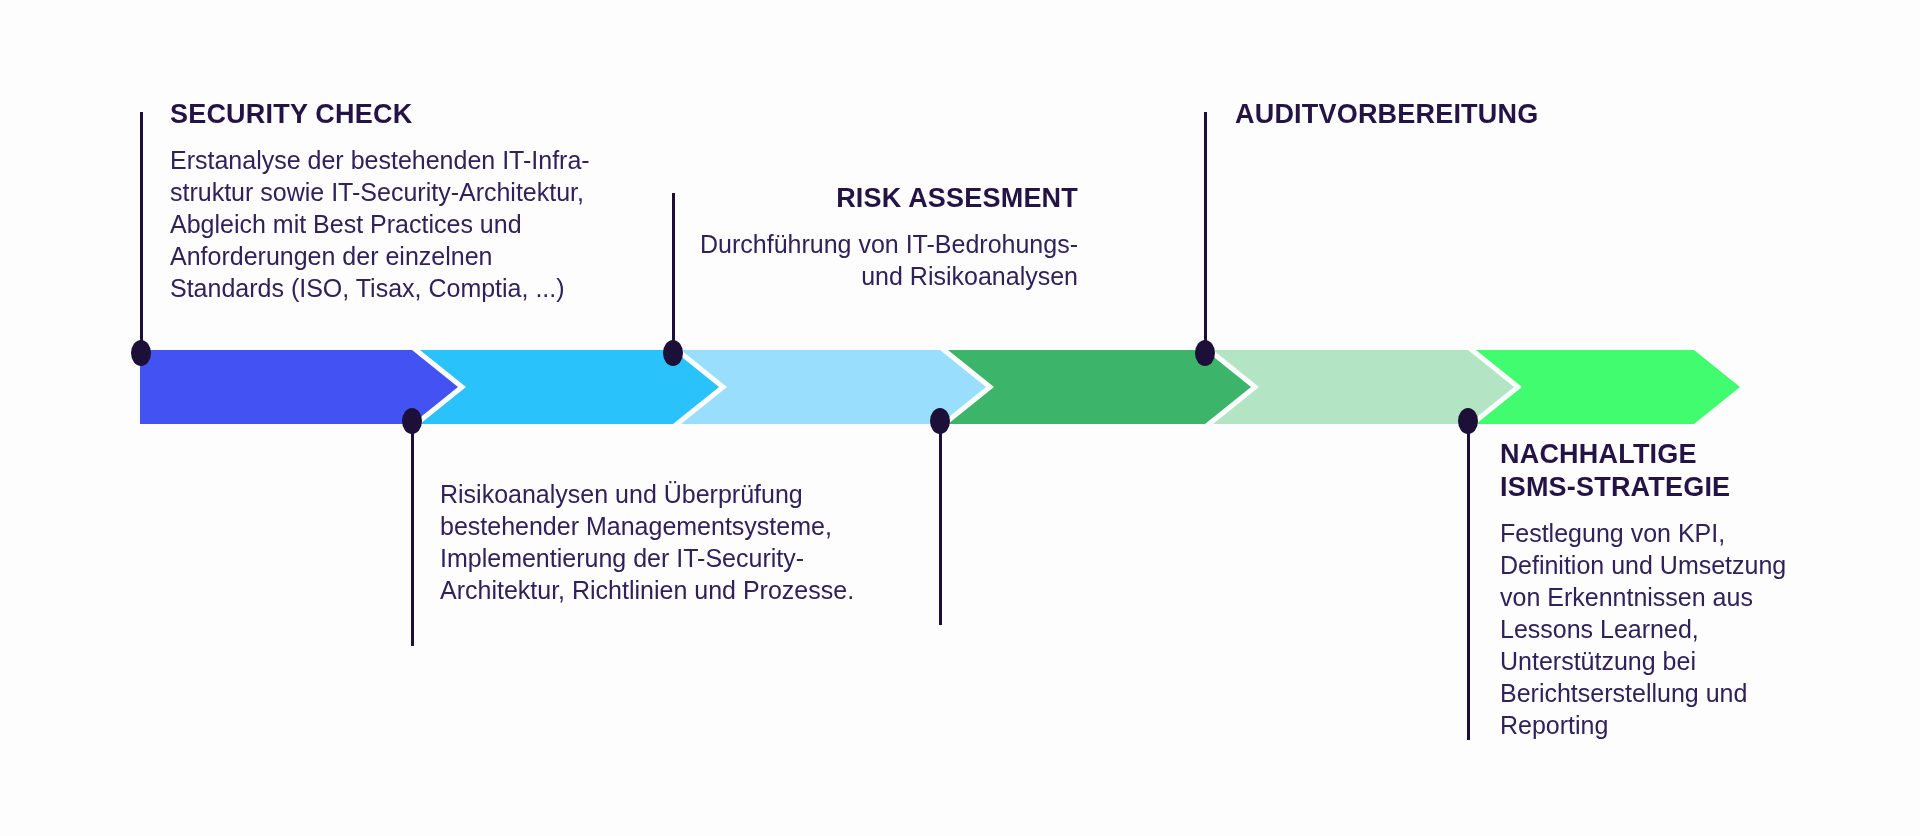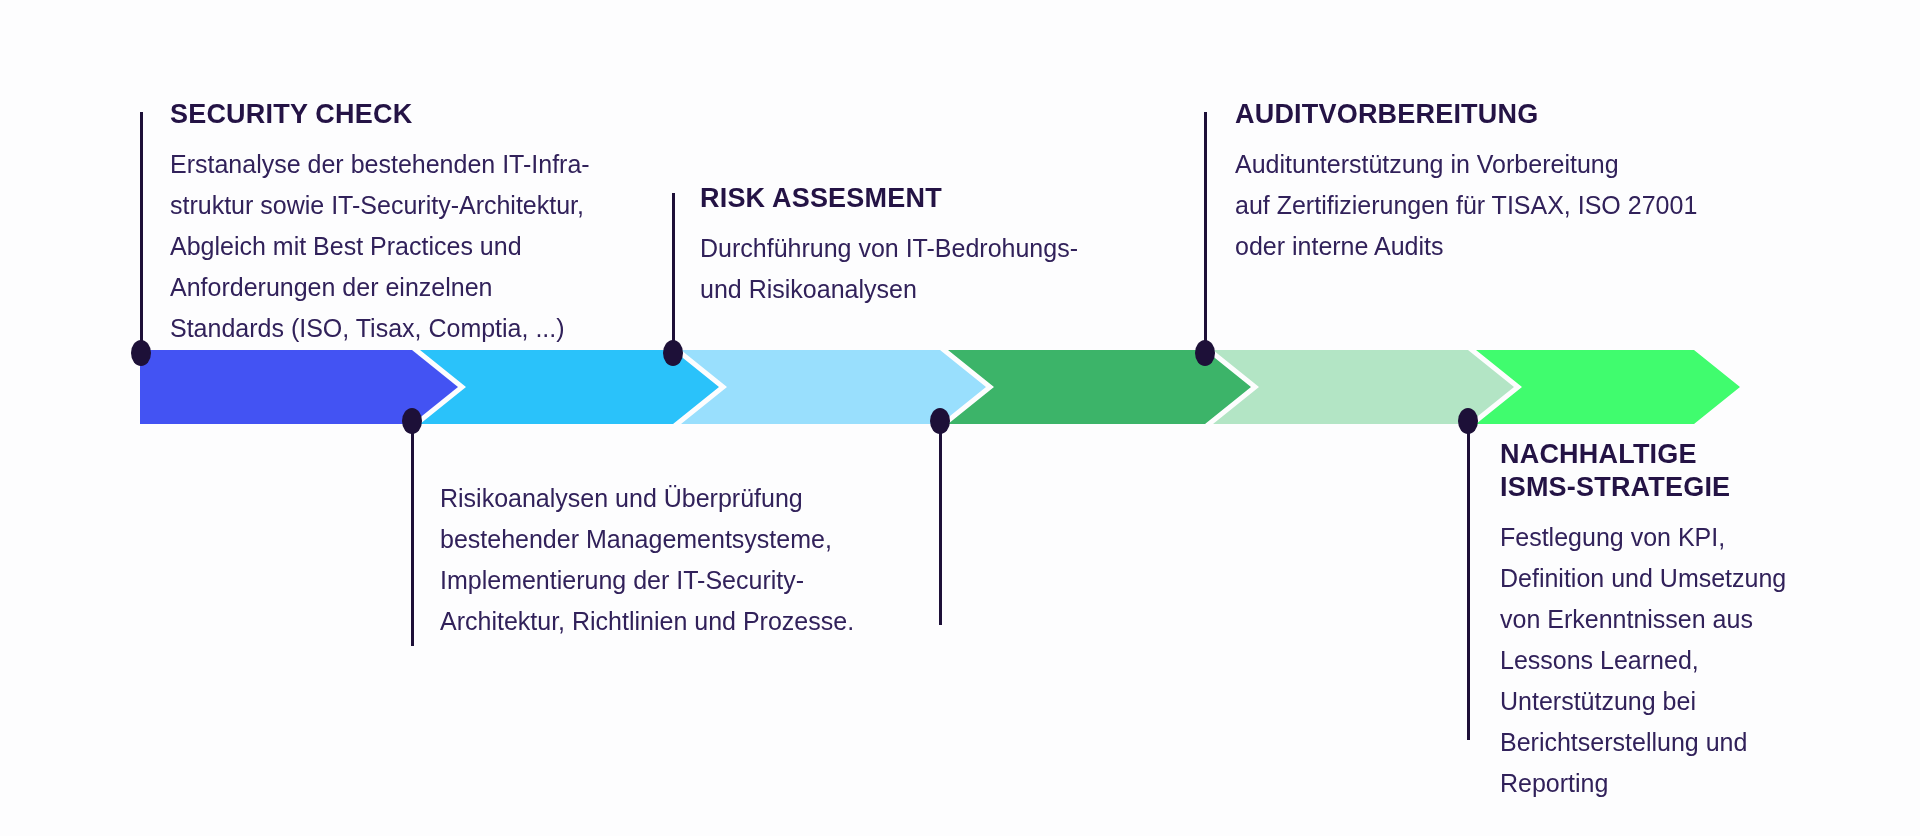--- a/index.html
+++ b/index.html
@@ -39,21 +39,21 @@
   .step h3{
     margin:0 0 13px 0;
     font-size:27px;line-height:33px;
     font-weight:700;
     color:var(--ink);
     white-space:pre-line;
     letter-spacing:.2px;
   }
   .step p{
     margin:0;
-    font-size:25px;line-height:41px;
+    font-size:25px;line-height:32px;
     white-space:pre-line;
   }
 </style>
 </head>
 <body>
 
 <div class="canvas">
 
   <div class="chev" style="left: 140px; width: 318px; clip-path: polygon(0px 0px, 272px 0px, 318px 37px, 272px 74px, 0px 74px); background: rgb(67, 83, 243);"></div>
   <div class="chev" style="left: 420px; width: 299px; clip-path: polygon(0px 0px, 253px 0px, 299px 37px, 253px 74px, 0px 74px, 46px 37px); background: rgb(42, 194, 250);"></div>
@@ -78,31 +78,28 @@
 
   <div class="step" style="left:170px;top:98px;">
     <h3>SECURITY CHECK</h3>
     <p>Erstanalyse der bestehenden IT-Infra-
 struktur sowie IT-Security-Architektur,
 Abgleich mit Best Practices und
 Anforderungen der einzelnen
 Standards (ISO, Tisax, Comptia, ...)</p>
   </div>
 
-  <div class="step" style="left:700px;top:182px;">
+  <div class="step" style="left:700px;top:182px;text-align:right;">
     <h3>RISK ASSESMENT</h3>
     <p>Durchführung von IT-Bedrohungs-
 und Risikoanalysen</p>
   </div>
 
   <div class="step" style="left:1235px;top:98px;">
     <h3>AUDITVORBEREITUNG</h3>
-    <p>Auditunterstützung in Vorbereitung
-auf Zertifizierungen für TISAX, ISO 27001
-oder interne Audits</p>
   </div>
 
   <div class="step" style="left:440px;top:478px;">
     <p>Risikoanalysen und Überprüfung
 bestehender Managementsysteme,
 Implementierung der IT-Security-
 Architektur, Richtlinien und Prozesse.</p>
   </div>
 
 

